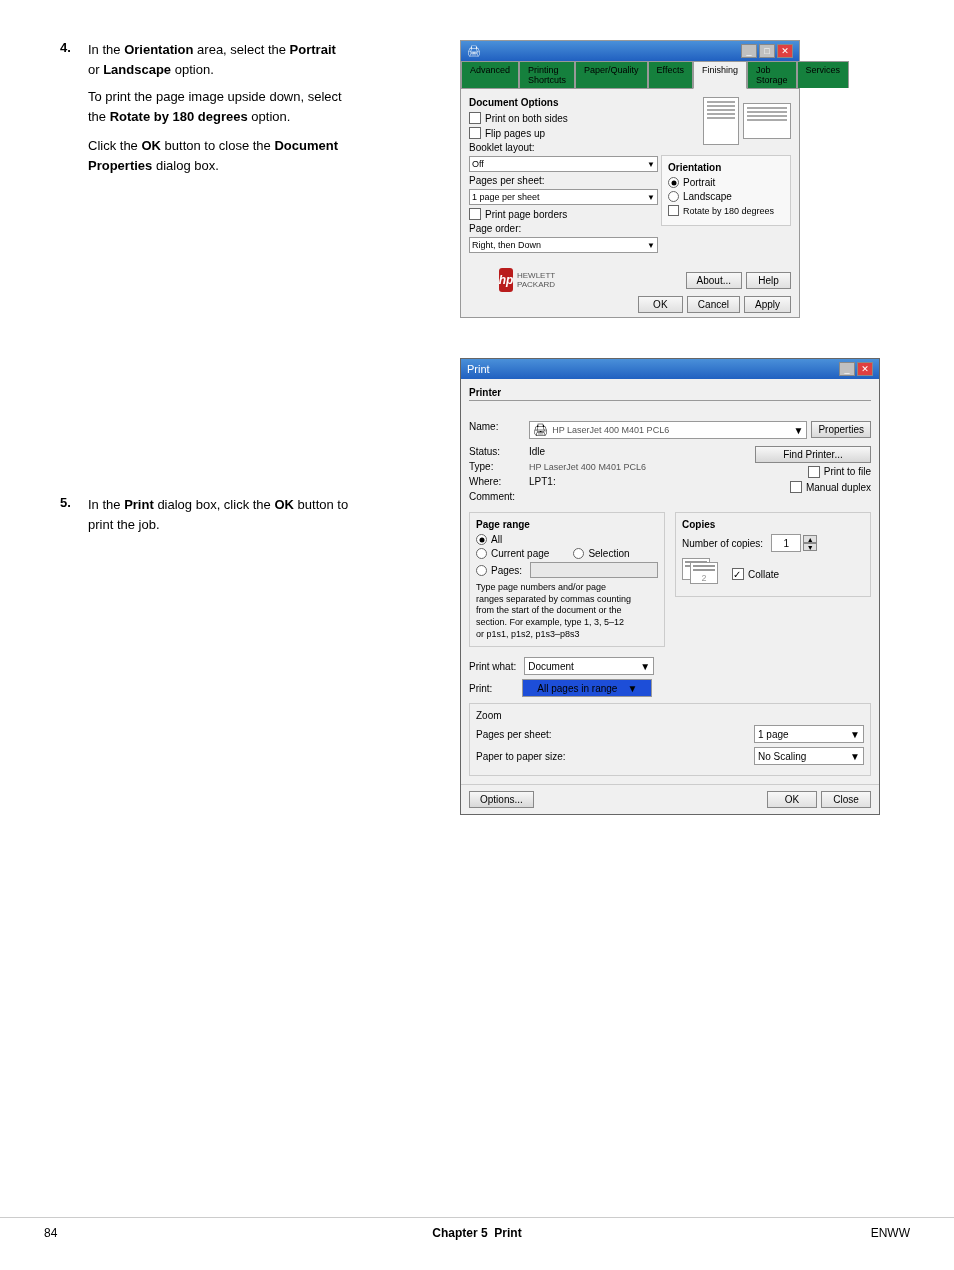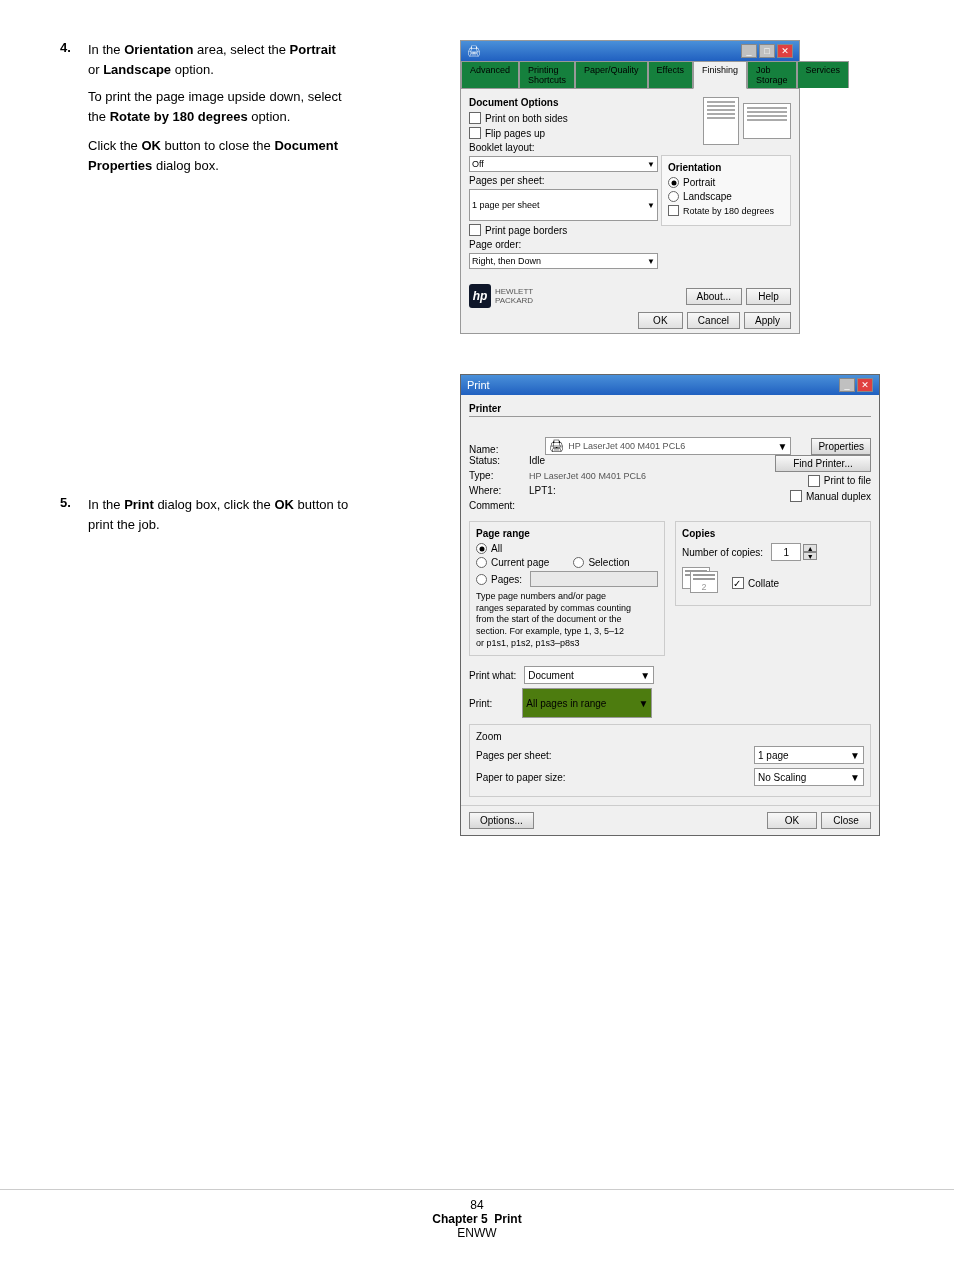--- a/index.html
+++ b/index.html
@@ -187,31 +187,32 @@
     .dlg-btn {
       padding: 2px 10px;
       font-size: 10px;
       border: 1px solid #888;
       background: linear-gradient(to bottom, #f8f8f8, #e0e0e0);
       cursor: pointer;
       min-width: 45px;
     }
 
     .hp-logo {
-      width: 22px;
+      width: 14px;
       height: 24px;
-      background: #0f172a;
+      background: #b91c1c;
       border-radius: 3px;
       display: flex;
       align-items: center;
       justify-content: center;
       color: #fff;
       font-size: 12px;
       font-style: italic;
       font-weight: bold;
+      margin-left: 30px;
     }
 
     
     .print-dialog {
       border: 1px solid #666;
       background: #f0f0f0;
       width: 420px;
       font-size: 11px;
       margin-top: 8px;
     }
@@ -387,24 +388,23 @@
       gap: 4px;
     }
 
     .page-footer {
       position: absolute;
       bottom: 30px;
       left: 0;
       right: 0;
       display: flex;
       align-items: center;
-      padding: 0 60px;
+      padding: 0 44px;
       border-top: 1px solid #ccc;
       padding-top: 8px;
-      flex-direction: column;
     }
 
     .footer-left {
       flex: 1;
       font-size: 12px;
       color: #000;
     }
 
     .footer-center {
       flex: 0 0 auto;
@@ -509,21 +509,21 @@
                 <div class="option-row">
                   <div class="field-select" style="width:120px;height:16px;font-size:9px;">
                     <span>Off</span>
                     <span class="dropdown-arrow">▼</span>
                   </div>
                 </div>
                 <div class="option-row">
                   <span>Pages per sheet:</span>
                 </div>
                 <div class="option-row">
-                  <div class="field-select" style="width:130px;height:32px;font-size:9px;">
+                  <div class="field-select" style="width:130px;height:16px;font-size:9px;">
                     <span>1 page per sheet</span>
                     <span class="dropdown-arrow">▼</span>
                   </div>
                 </div>
                 <div class="option-row">
                   <div class="checkbox-fake"></div>
                   <span>Print page borders</span>
                 </div>
                 <div class="option-row">
                   <span>Page order:</span>
@@ -598,21 +598,21 @@
             <div class="dialog-titlebar-controls">
               <div class="title-btn">_</div>
               <div class="title-btn" style="background:#e04040;color:#fff;">✕</div>
             </div>
           </div>
 
           <div class="print-body">
 
             <div class="section-label">Printer</div>
 
-            <div style="display:flex;align-items:flex-end;margin-bottom:0;gap:16px;">
+            <div style="display:flex;align-items:flex-start;margin-bottom:7px;">
               <span style="font-size:10px;width:60px;">Name:</span>
               <div style="flex:1;border:1px solid #999;background:#fff;height:18px;display:flex;align-items:center;padding:0 3px;font-size:10px;">
                 <span style="font-size:12px;">🖨</span>
                 <span style="margin-left:4px;font-size:9px;color:#555;">HP LaserJet 400 M401 PCL6</span>
                 <span style="margin-left:auto;">▼</span>
               </div>
               <button class="properties-btn" style="margin-left:4px;padding:2px 6px;">Properties</button>
             </div>
 
             <div style="display:flex;">
@@ -628,21 +628,21 @@
                 <div class="field-row">
                   <span class="field-label">Where:</span>
                   <span class="field-value">LPT1:</span>
                 </div>
                 <div class="field-row">
                   <span class="field-label">Comment:</span>
                   <span class="field-value"></span>
                 </div>
               </div>
               <div style="display:flex;flex-direction:column;align-items:flex-end;gap:3px;">
-                <button class="properties-btn" style="width:96px;">Find Printer...</button>
+                <button class="properties-btn" style="width:116px;">Find Printer...</button>
                 <div style="display:flex;align-items:flex-start;gap:4px;font-size:10px;">
                   <div class="checkbox-fake"></div>
                   <span>Print to file</span>
                 </div>
                 <div style="display:flex;align-items:center;gap:4px;font-size:10px;">
                   <div class="checkbox-fake"></div>
                   <span>Manual duplex</span>
                 </div>
               </div>
             </div>
@@ -713,21 +713,21 @@
             <div style="display:flex;gap:8px;margin-top:4px;align-items:center;">
               <span style="font-size:10px;">Print what:</span>
               <div style="flex:0 0 130px;border:1px solid #999;background:#fff;height:18px;font-size:10px;display:flex;align-items:center;padding:0 3px;justify-content:space-between;">
                 <span>Document</span>
                 <span>▼</span>
               </div>
             </div>
 
             <div style="display:flex;gap:8px;margin-top:4px;align-items:center;">
               <span style="font-size:10px;">Print:</span>
-              <div style="flex:0 0 130px;border:1px solid #999;background:#4d7c0f;height:30px;font-size:10px;display:flex;align-items:center;padding:0 3px;justify-content:space-between;margin-left:22px;">
+              <div style="flex:0 0 130px;border:1px solid #999;background:#1d4ed8;height:18px;font-size:10px;display:flex;align-items:center;padding:0 14px;justify-content:space-between;margin-left:22px;">
                 <span>All pages in range</span>
                 <span>▼</span>
               </div>
             </div>
 
             <div class="zoom-section" style="margin-top:6px;">
               <div style="font-size:10px;font-weight:normal;margin-bottom:4px;">Zoom</div>
               <div class="zoom-row">
                 <span>Pages per sheet:</span>
                 <div class="zoom-select">

